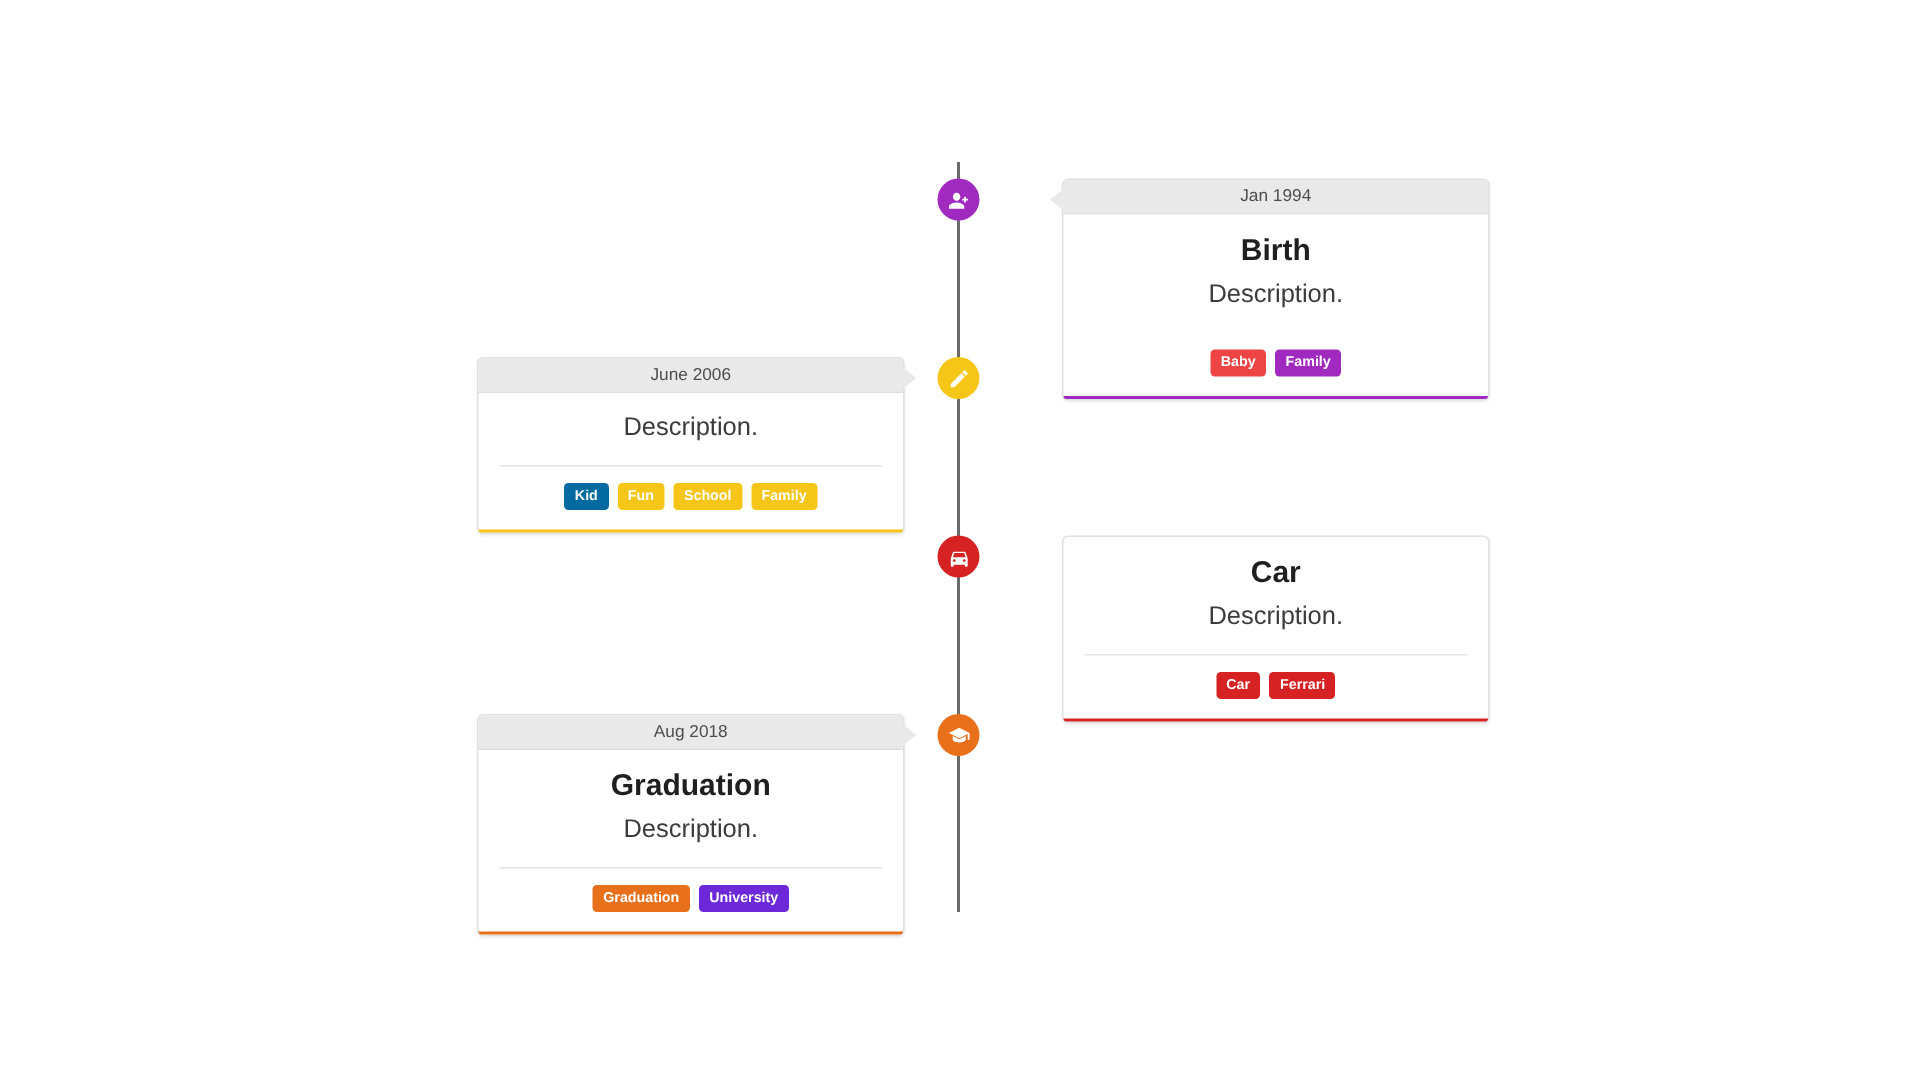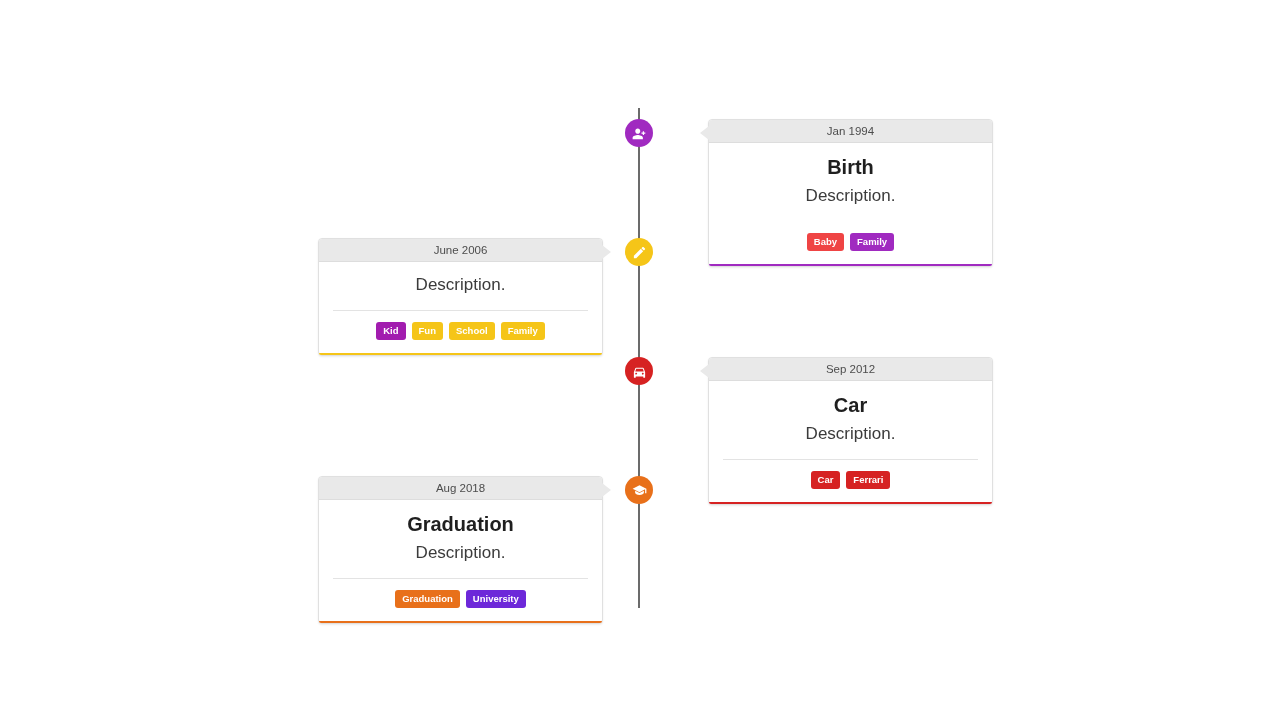--- a/index.html
+++ b/index.html
@@ -187,29 +187,28 @@
         </div>
         <div class="card-accent" style="background: rgb(160, 42, 192);"></div>
       </div>
       <div class="event-card left" style="top: 238px;">
         <div class="card-header"><span class="card-notch"></span>June 2006</div>
         <div class="card-body">
           <div class="card-desc">Description.</div>
         </div>
         <div class="card-divider"></div>
         <div class="card-tags">
-          <span class="tag" style="background: #a21caf;">Kid</span>
+          <span class="tag" style="background: #0369a1;">Kid</span>
           <span class="tag" style="background: rgb(245, 197, 24);">Fun</span>
           <span class="tag" style="background: rgb(245, 197, 24);">School</span>
           <span class="tag" style="background: rgb(245, 197, 24);">Family</span>
         </div>
         <div class="card-accent" style="background: rgb(245, 197, 24);"></div>
       </div>
       <div class="event-card right" style="top: 357px;">
-        <div class="card-header"><span class="card-notch"></span>Sep 2012</div>
         <div class="card-body">
           <div class="card-title">Car</div>
           <div class="card-desc">Description.</div>
         </div>
         <div class="card-divider"></div>
         <div class="card-tags">
           <span class="tag" style="background: rgb(214, 34, 34);">Car</span>
           <span class="tag" style="background: rgb(214, 34, 34);">Ferrari</span>
         </div>
         <div class="card-accent" style="background: rgb(214, 34, 34);"></div>

